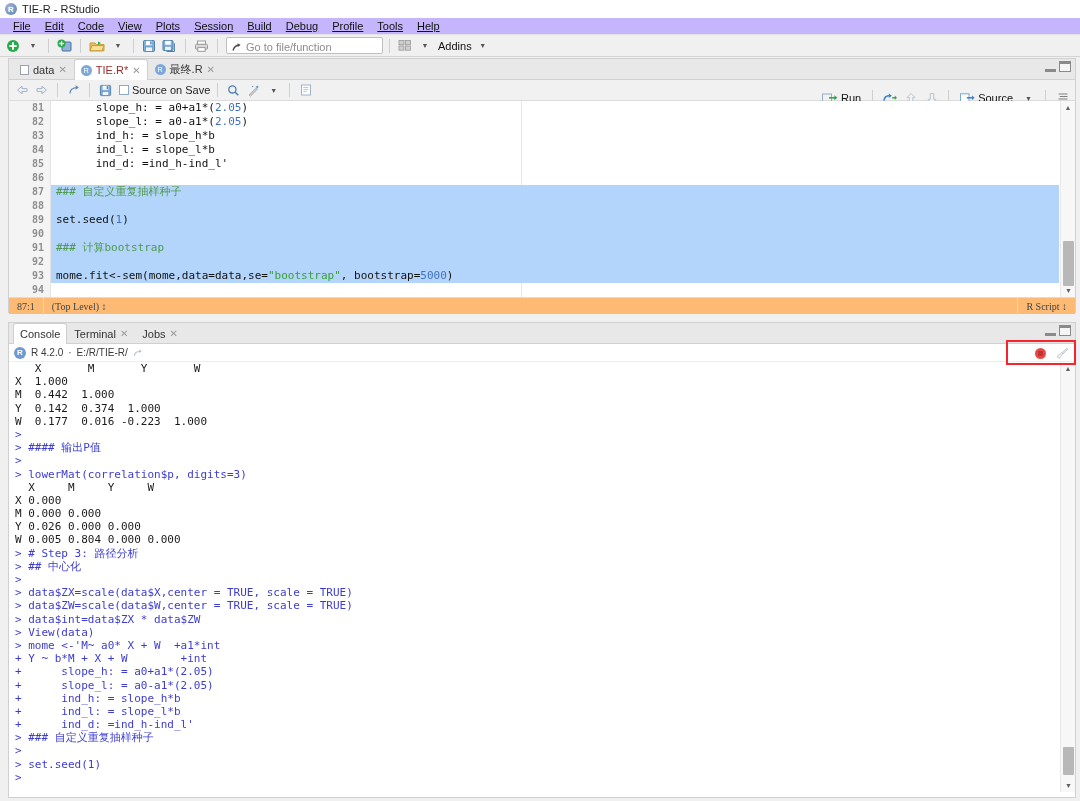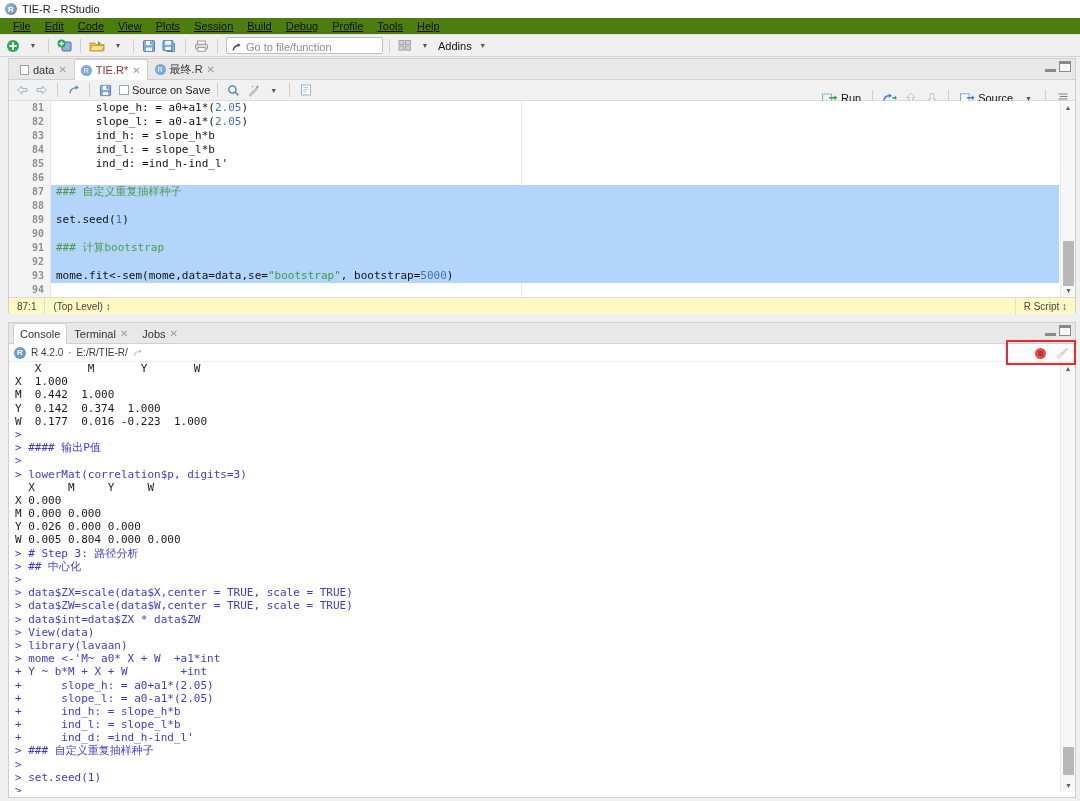--- a/index.html
+++ b/index.html
@@ -23,21 +23,21 @@
   .rlogo {
     width: 12px; height: 12px; border-radius: 50%;
     background: radial-gradient(circle at 35% 35%, #9fb6d4, #5a7fae);
     color: #fff; font-size: 8px; font-weight: bold;
     display: flex; align-items: center; justify-content: center;
     margin-right: 5px; flex: 0 0 auto;
   }
 
   
   .menubar {
-    height: 17px; background: #4d7c0f;
+    height: 17px; background: #c4b5fd;
     border-bottom: 1px solid #e2e2e2;
     display: flex; align-items: center; padding-left: 6px;
   }
   .menu-item {
     padding: 1px 7px; font-size: 11px; color: #111; cursor: default;
   }
   .menu-item u { text-decoration: underline; }
 
   
   .toolbar {
@@ -159,23 +159,24 @@
   }
   .vscroll .arrow {
     height: 13px; display: flex; align-items: center; justify-content: center;
     font-size: 7px; color: #606060;
   }
   .vscroll .arrow.bot { position: absolute; bottom: 0; width: 15px; }
   .vthumb { position: absolute; left: 2px; width: 11px; background: #b8b8b8; border-radius: 1px; }
 
   
   .edstatus {
-    height: 17px; background: #fef9c3; border-top: 1px solid #dcdcdc;
+    height: 17px; background: #fdba74; border-top: 1px solid #dcdcdc;
     display: flex; align-items: center; font-size: 10px; color: #444;
     position: relative;
+    font-family: Liberation Serif, serif;
   }
   .edstatus .cell { padding: 0 8px; }
   .edstatus .divider { width: 1px; height: 17px; background: #dcdcdc; }
   .edstatus .right { position: absolute; right: 0; display: flex; align-items: center; }
 
   
   .con-head {
     height: 18px; display: flex; align-items: center; gap: 5px;
     padding: 0 5px; font-size: 10px; color: #3a3a3a;
     border-bottom: 1px solid #ededed; background: #fff; position: relative;
@@ -537,21 +538,20 @@
           <div class="ln">M 0.000 0.000</div>
           <div class="ln">Y 0.026 0.000 0.000</div>
           <div class="ln">W 0.005 0.804 0.000 0.000</div>
           <div class="ln cmd">&gt; # Step 3: 路径分析</div>
           <div class="ln cmd">&gt; ## 中心化</div>
           <div class="ln cmd">&gt; </div>
           <div class="ln cmd">&gt; data$ZX=scale(data$X,center = TRUE, scale = TRUE)</div>
           <div class="ln cmd">&gt; data$ZW=scale(data$W,center = TRUE, scale = TRUE)</div>
           <div class="ln cmd">&gt; data$int=data$ZX * data$ZW</div>
           <div class="ln cmd">&gt; View(data)</div>
-          <div class="ln cmd">&gt; library(lavaan)</div>
           <div class="ln cmd">&gt; mome &lt;-'M~ a0* X + W  +a1*int</div>
           <div class="ln cmd">+ Y ~ b*M + X + W        +int</div>
           <div class="ln cmd">+      slope_h: = a0+a1*(2.05)</div>
           <div class="ln cmd">+      slope_l: = a0-a1*(2.05)</div>
           <div class="ln cmd">+      ind_h: = slope_h*b</div>
           <div class="ln cmd">+      ind_l: = slope_l*b</div>
           <div class="ln cmd">+      ind_d: =ind_h-ind_l'</div>
           <div class="ln cmd">&gt; ### 自定义重复抽样种子</div>
           <div class="ln cmd">&gt; </div>
           <div class="ln cmd">&gt; set.seed(1)</div>

